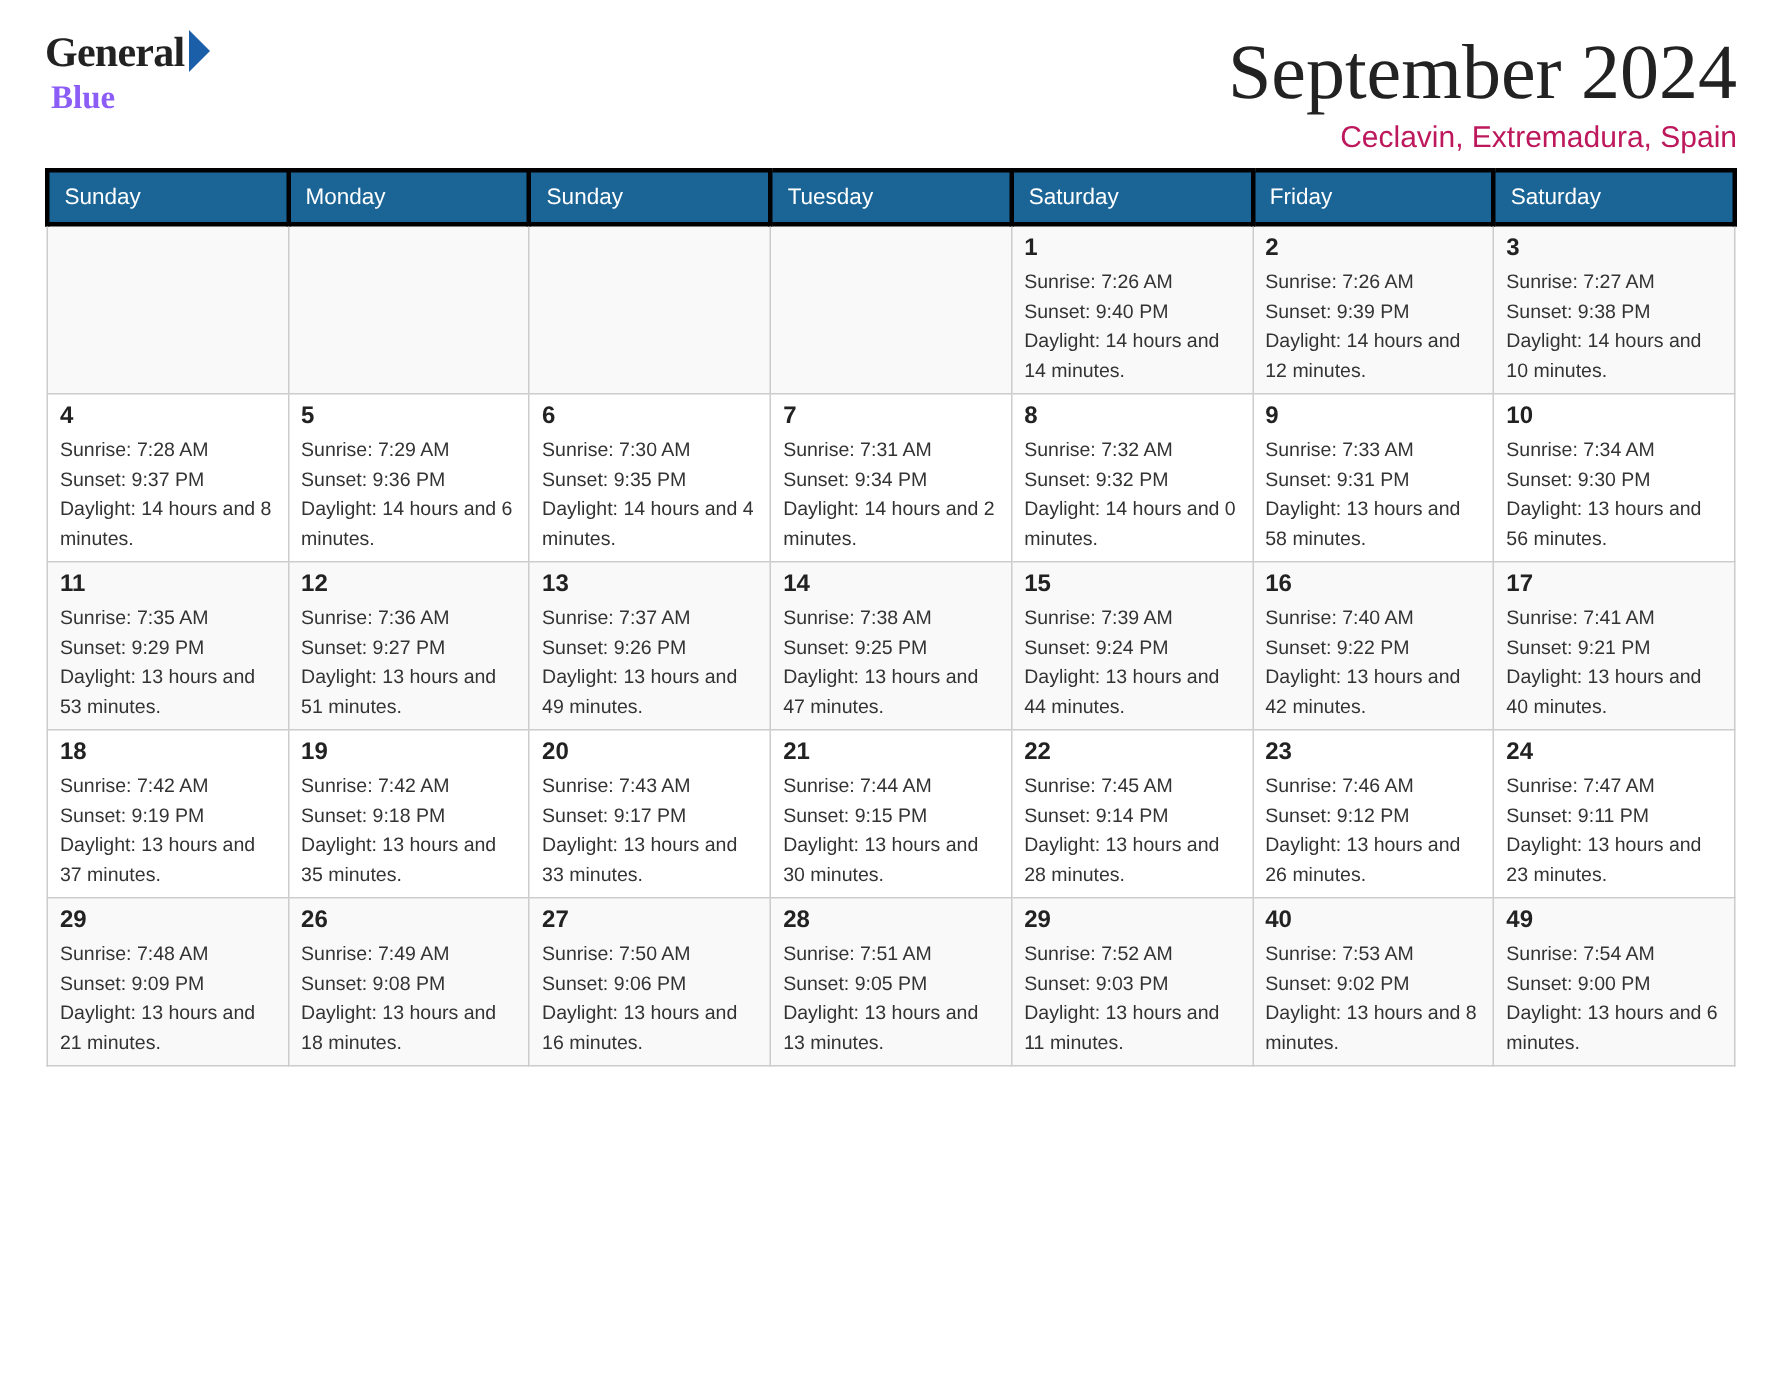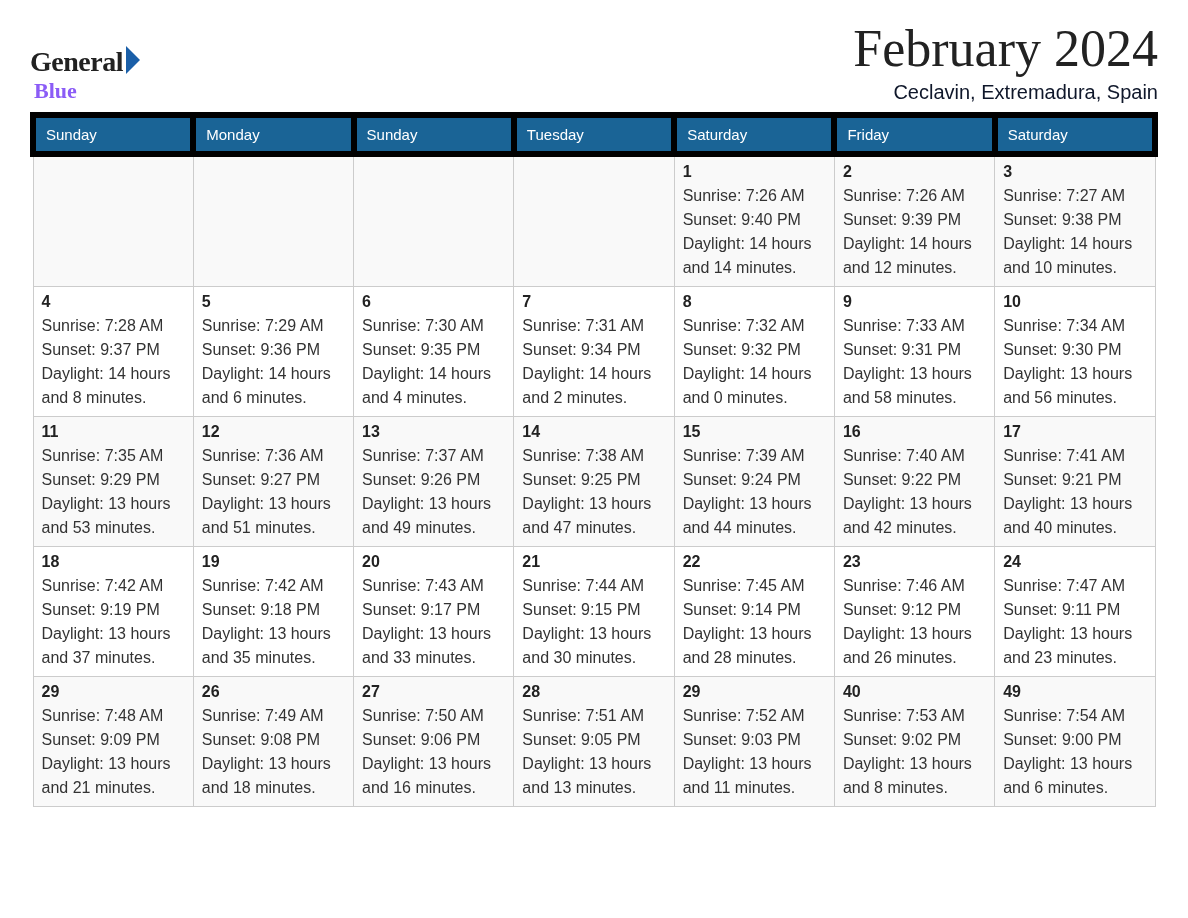--- a/index.html
+++ b/index.html
@@ -6,21 +6,21 @@
     body {
       background: #fff;
       font-family: Arial, sans-serif;
       padding: 20px 30px;
       width: 1188px;
       min-height: 918px;
     }
     .header {
       display: flex;
       justify-content: space-between;
-      align-items: flex-end;
+      align-items: flex-start;
       margin-bottom: 4px;
     }
     .logo {
       display: flex;
       flex-direction: column;
       align-items: flex-start;
     }
     .logo-top {
       display: flex;
       align-items: center;
@@ -53,55 +53,55 @@
     }
     .month-title {
       font-size: 52px;
       font-weight: normal;
       color: #222;
       font-family: Georgia, serif;
       line-height: 1.1;
     }
     .location {
       font-size: 20px;
-      color: #0f172a;
+      color: #be185d;
       margin-top: 4px;
     }
     .calendar {
       width: 100%;
       border-collapse: collapse;
       margin-top: 8px;
     }
     .calendar th {
       background-color: #1a6496;
       color: #fff;
       font-size: 15px;
       font-weight: normal;
       padding: 8px 10px;
       text-align: left;
-      border: 6px solid #000000;
+      border: 3px solid #000000;
     }
     .calendar td {
       border: 1px solid #ccc;
       vertical-align: top;
       padding: 6px 8px;
       width: 14.28%;
       min-height: 100px;
       font-size: 12.5px;
       color: #222;
     }
     .day-number {
       font-size: 16px;
       font-weight: bold;
       color: #222;
       display: block;
       margin-bottom: 3px;
     }
     .day-info {
-      font-size: 16px;
+      font-size: 13px;
       color: #333;
       line-height: 1.5;
     }
     .empty-cell {
       background: #fff;
     }
     .calendar tr:nth-child(odd) td {
       background-color: #f9f9f9;
     }
     .calendar tr:nth-child(even) td {
@@ -117,21 +117,21 @@
 
 <div class="header">
   <div class="logo">
     <div class="logo-top">
       <span class="logo-general">General</span>
       <div class="logo-triangle"></div>
     </div>
     <span class="logo-blue">Blue</span>
   </div>
   <div class="title-block">
-    <div class="month-title">February 2024</div>
+    <div class="month-title">September 2024</div>
     <div class="location">Ceclavin, Extremadura, Spain</div>
   </div>
 </div>
 
 <table class="calendar">
   <thead>
     <tr>
     <th>Sunday</th>
         <th>Monday</th>
         <th>Sunday</th>

